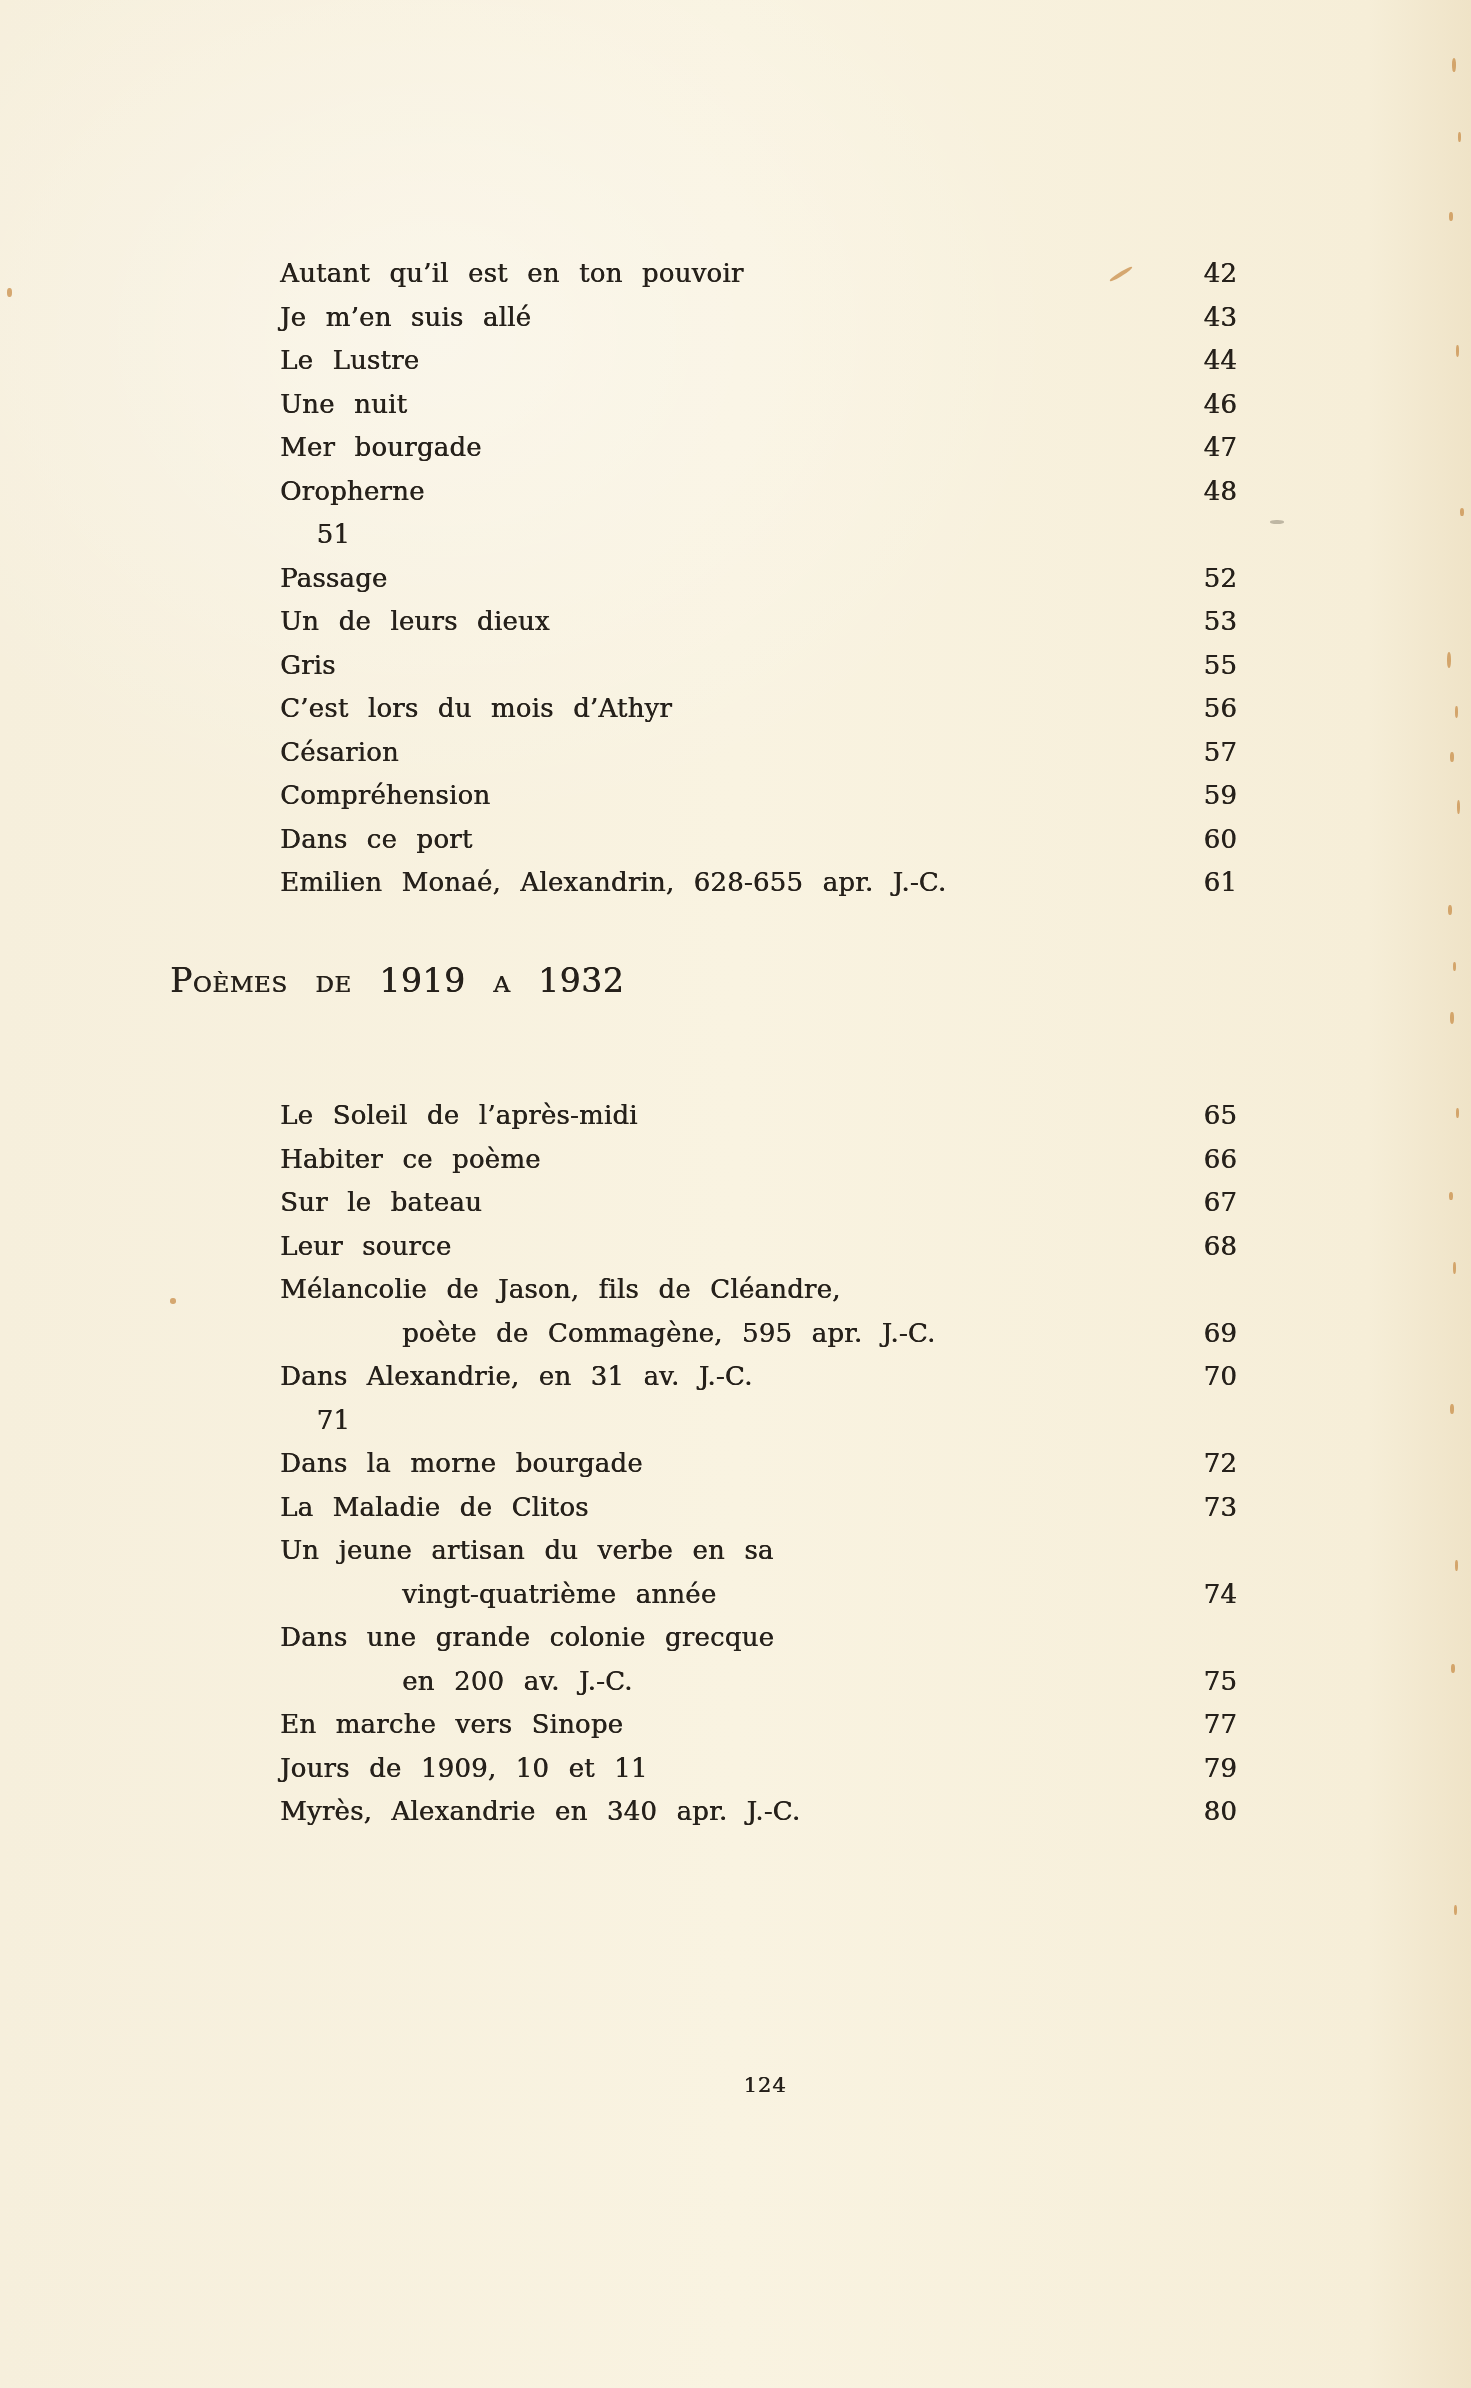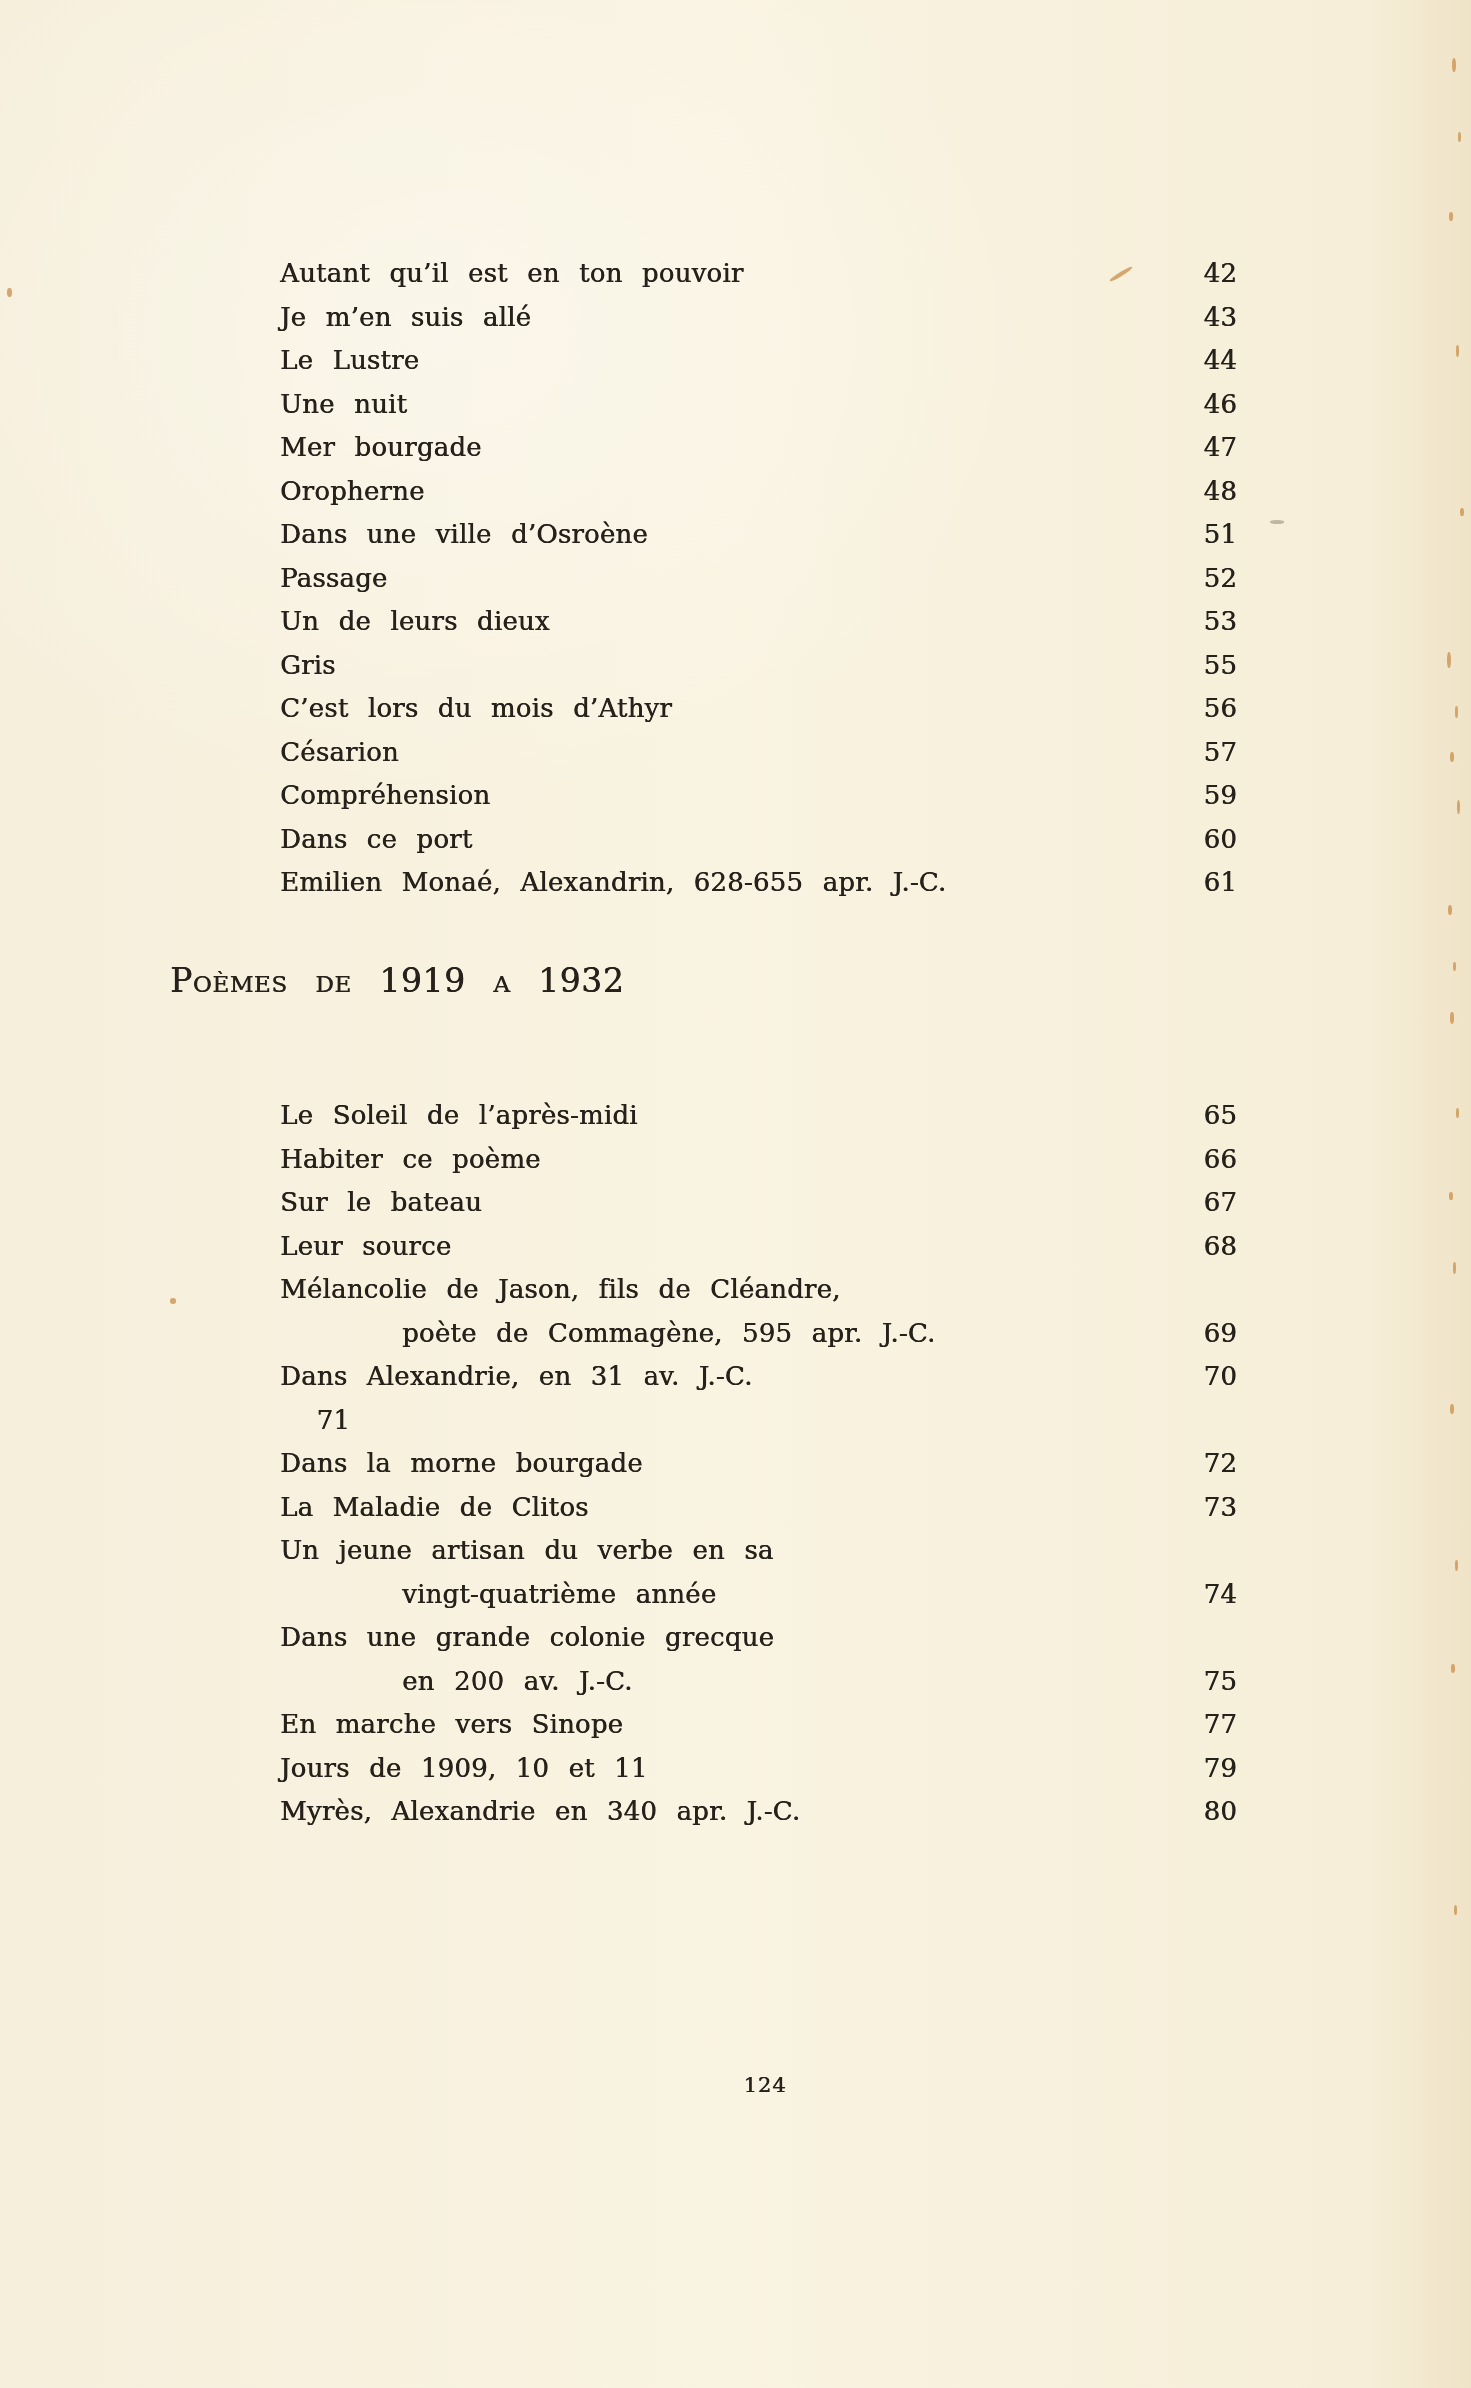--- a/index.html
+++ b/index.html
@@ -91,21 +91,20 @@
         </div>
         <div class="row">
           <span class="title">Mer bourgade</span>
           <span class="pagenum">47</span>
         </div>
         <div class="row">
           <span class="title">Oropherne</span>
           <span class="pagenum">48</span>
         </div>
         <div class="row">
-          <span class="title">Dans une ville d’Osroène</span>
           <span class="pagenum">51</span>
         </div>
         <div class="row">
           <span class="title">Passage</span>
           <span class="pagenum">52</span>
         </div>
         <div class="row">
           <span class="title">Un de leurs dieux</span>
           <span class="pagenum">53</span>
         </div>

